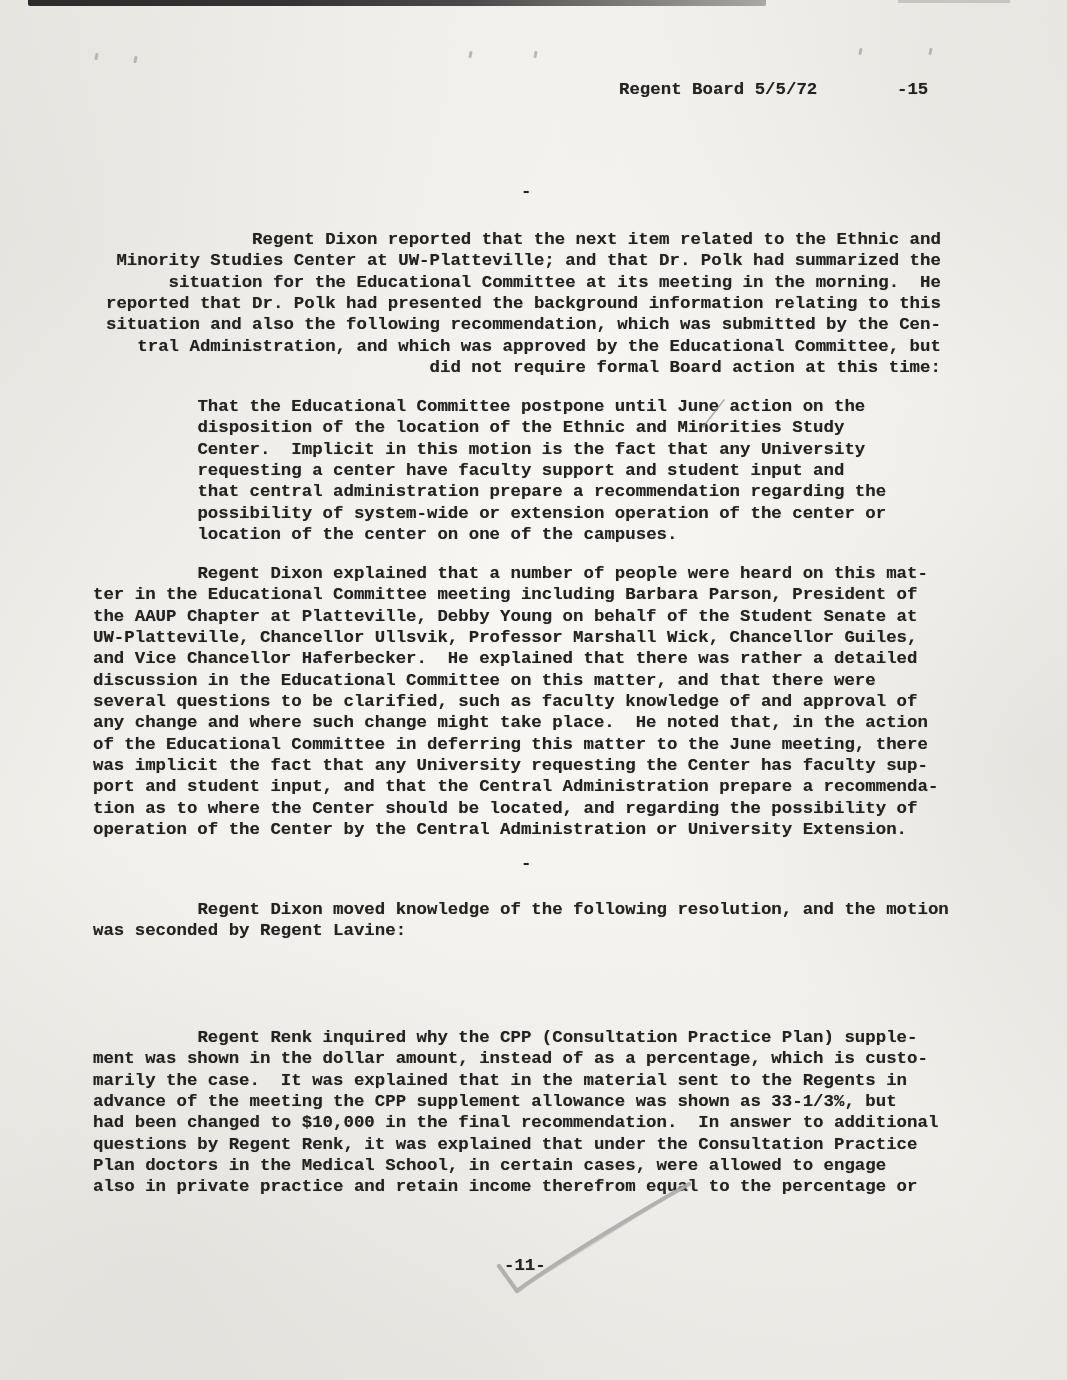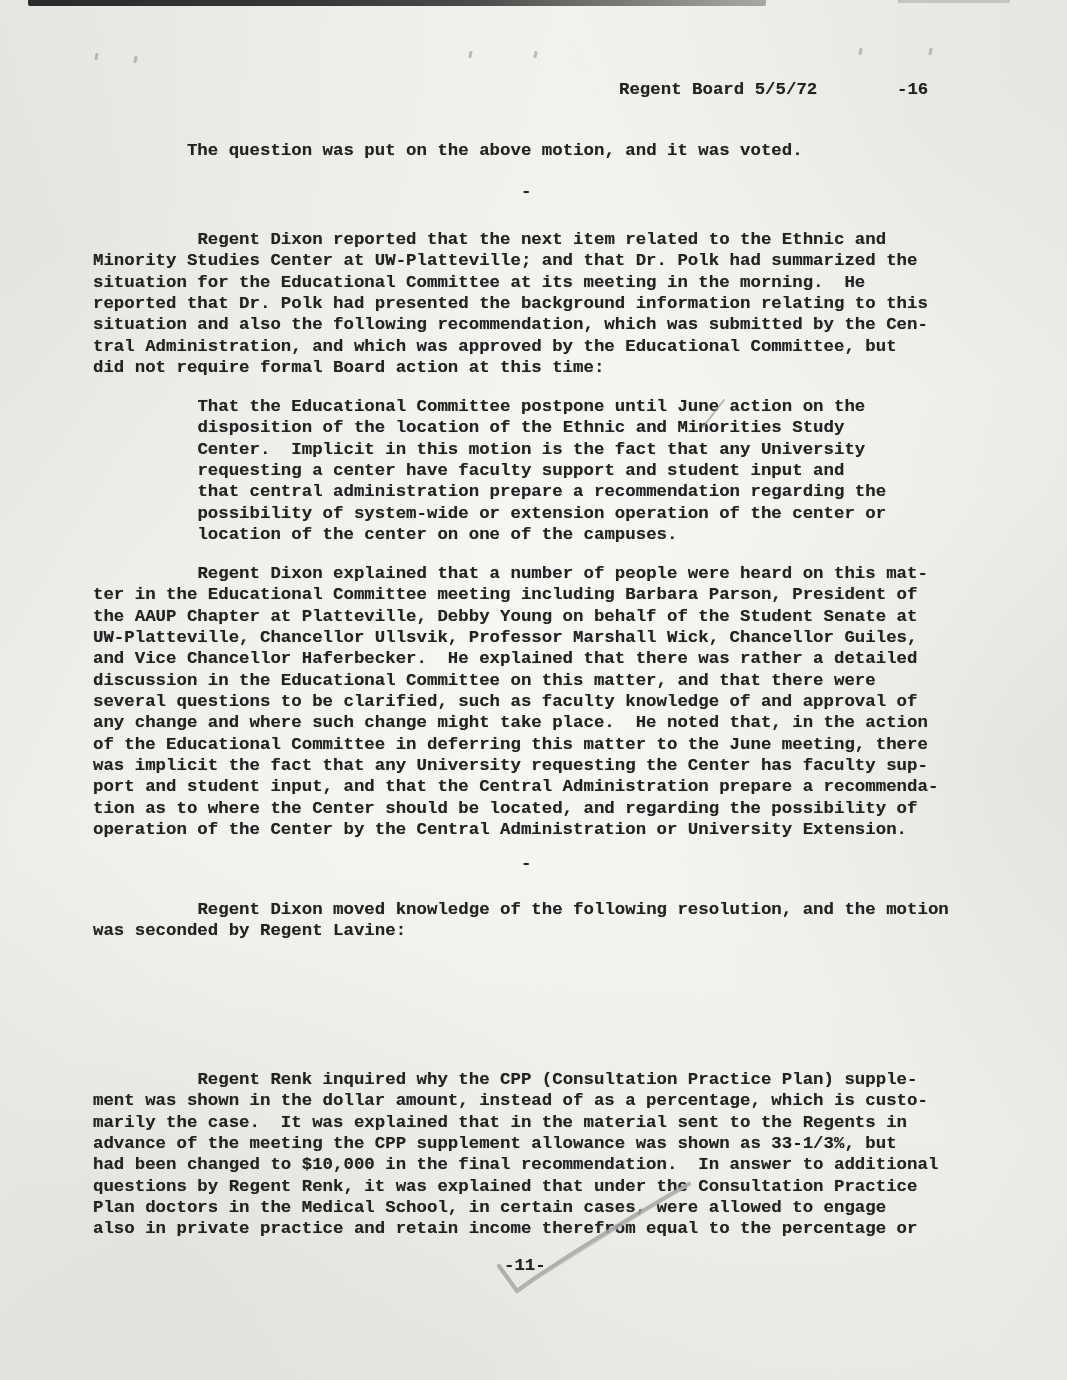--- a/index.html
+++ b/index.html
@@ -31,27 +31,27 @@
     font-size: 17.4px;
     line-height: 21.35px;
     font-weight: 700;
     letter-spacing: 0;
     text-shadow: 0 0 0.8px rgba(35,35,35,0.45);
   }
   .header-title   { left: 619px; top: 79px; }
   .header-num     { left: 897px; top: 79px; }
   .intro          { left: 93px;  top: 140px; }
   .sep1           { left: 521px; top: 181px; }
-  .p1             { left: 93px;  top: 229px; }
+  .p1             { left: 106px;  top: 229px; text-align: right; }
   .bq             { left: 93px;  top: 396px; }
   .p2             { left: 93px;  top: 563px; }
   .sep2           { left: 521px; top: 853px; }
   .p3             { left: 93px;  top: 899px; }
   .res            { left: 93px;  top: 961px; }
-  .p4             { left: 93px;  top: 1069px; }
+  .p4             { left: 93px;  top: 1027px; }
   .footer-num     { left: 504px; top: 1255px; }
 
   
   .top-bar {
     position: absolute; left: 28px; top: 0; width: 738px; height: 6px;
     background: linear-gradient(90deg, #2b2b2b 0%, #343434 35%, #4a4a4a 60%, #7d7d7a 82%, #a9a8a4 100%);
     border-radius: 0 0 2px 2px;
   }
   .top-bar-2 {
     position: absolute; left: 898px; top: 0; width: 112px; height: 3px;
@@ -72,23 +72,22 @@
   <div class="top-bar"></div>
   <div class="top-bar-2"></div>
   <div class="speck" style="left:95px; top:53px;"></div>
   <div class="speck" style="left:134px; top:56px;"></div>
   <div class="speck" style="left:469px; top:51px;"></div>
   <div class="speck" style="left:534px; top:51px;"></div>
   <div class="speck" style="left:859px; top:48px;"></div>
   <div class="speck" style="left:929px; top:48px;"></div>
 
   <div class="ttext header-title">Regent Board 5/5/72</div>
-  <div class="ttext header-num">-16</div>
+  <div class="ttext header-num">-15</div>
 
-  <div class="ttext intro">         The question was put on the above motion, and it was voted.</div>
   <div class="ttext sep1">-</div>
 
   <div class="ttext p1">          Regent Dixon reported that the next item related to the Ethnic and
 Minority Studies Center at UW-Platteville; and that Dr. Polk had summarized the
 situation for the Educational Committee at its meeting in the morning.  He
 reported that Dr. Polk had presented the background information relating to this
 situation and also the following recommendation, which was submitted by the Cen-
 tral Administration, and which was approved by the Educational Committee, but
 did not require formal Board action at this time:</div>
 

